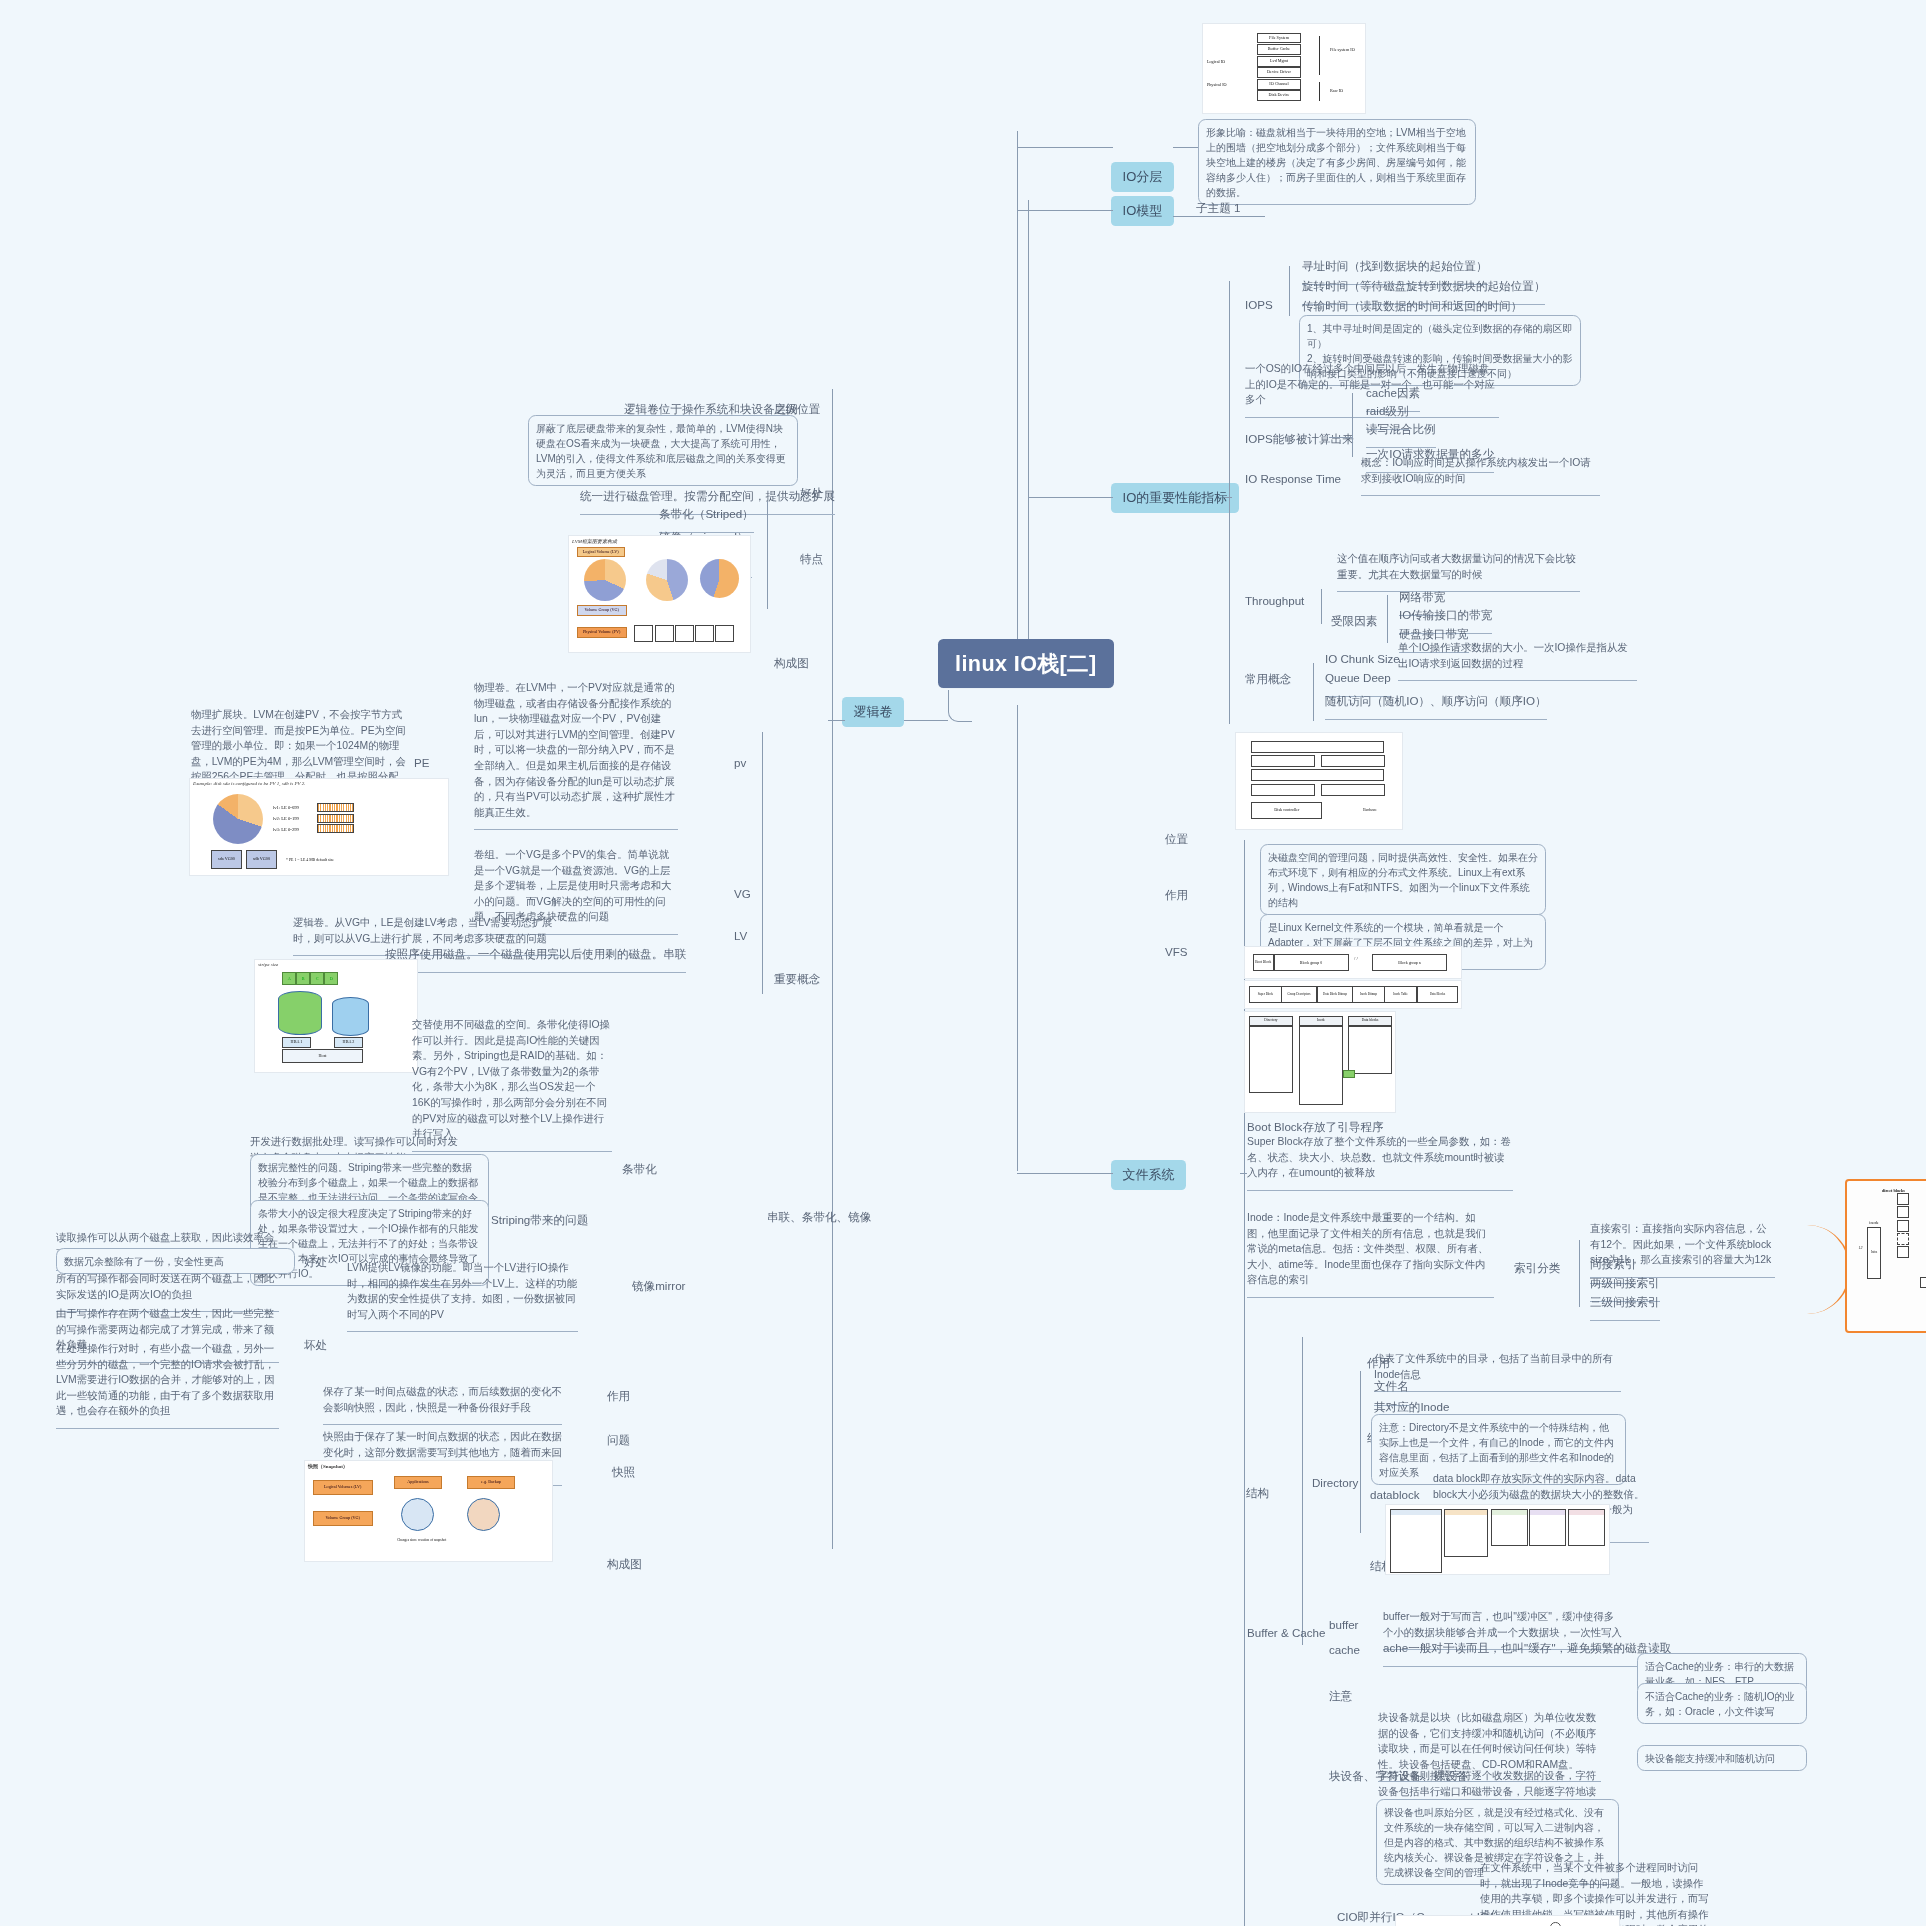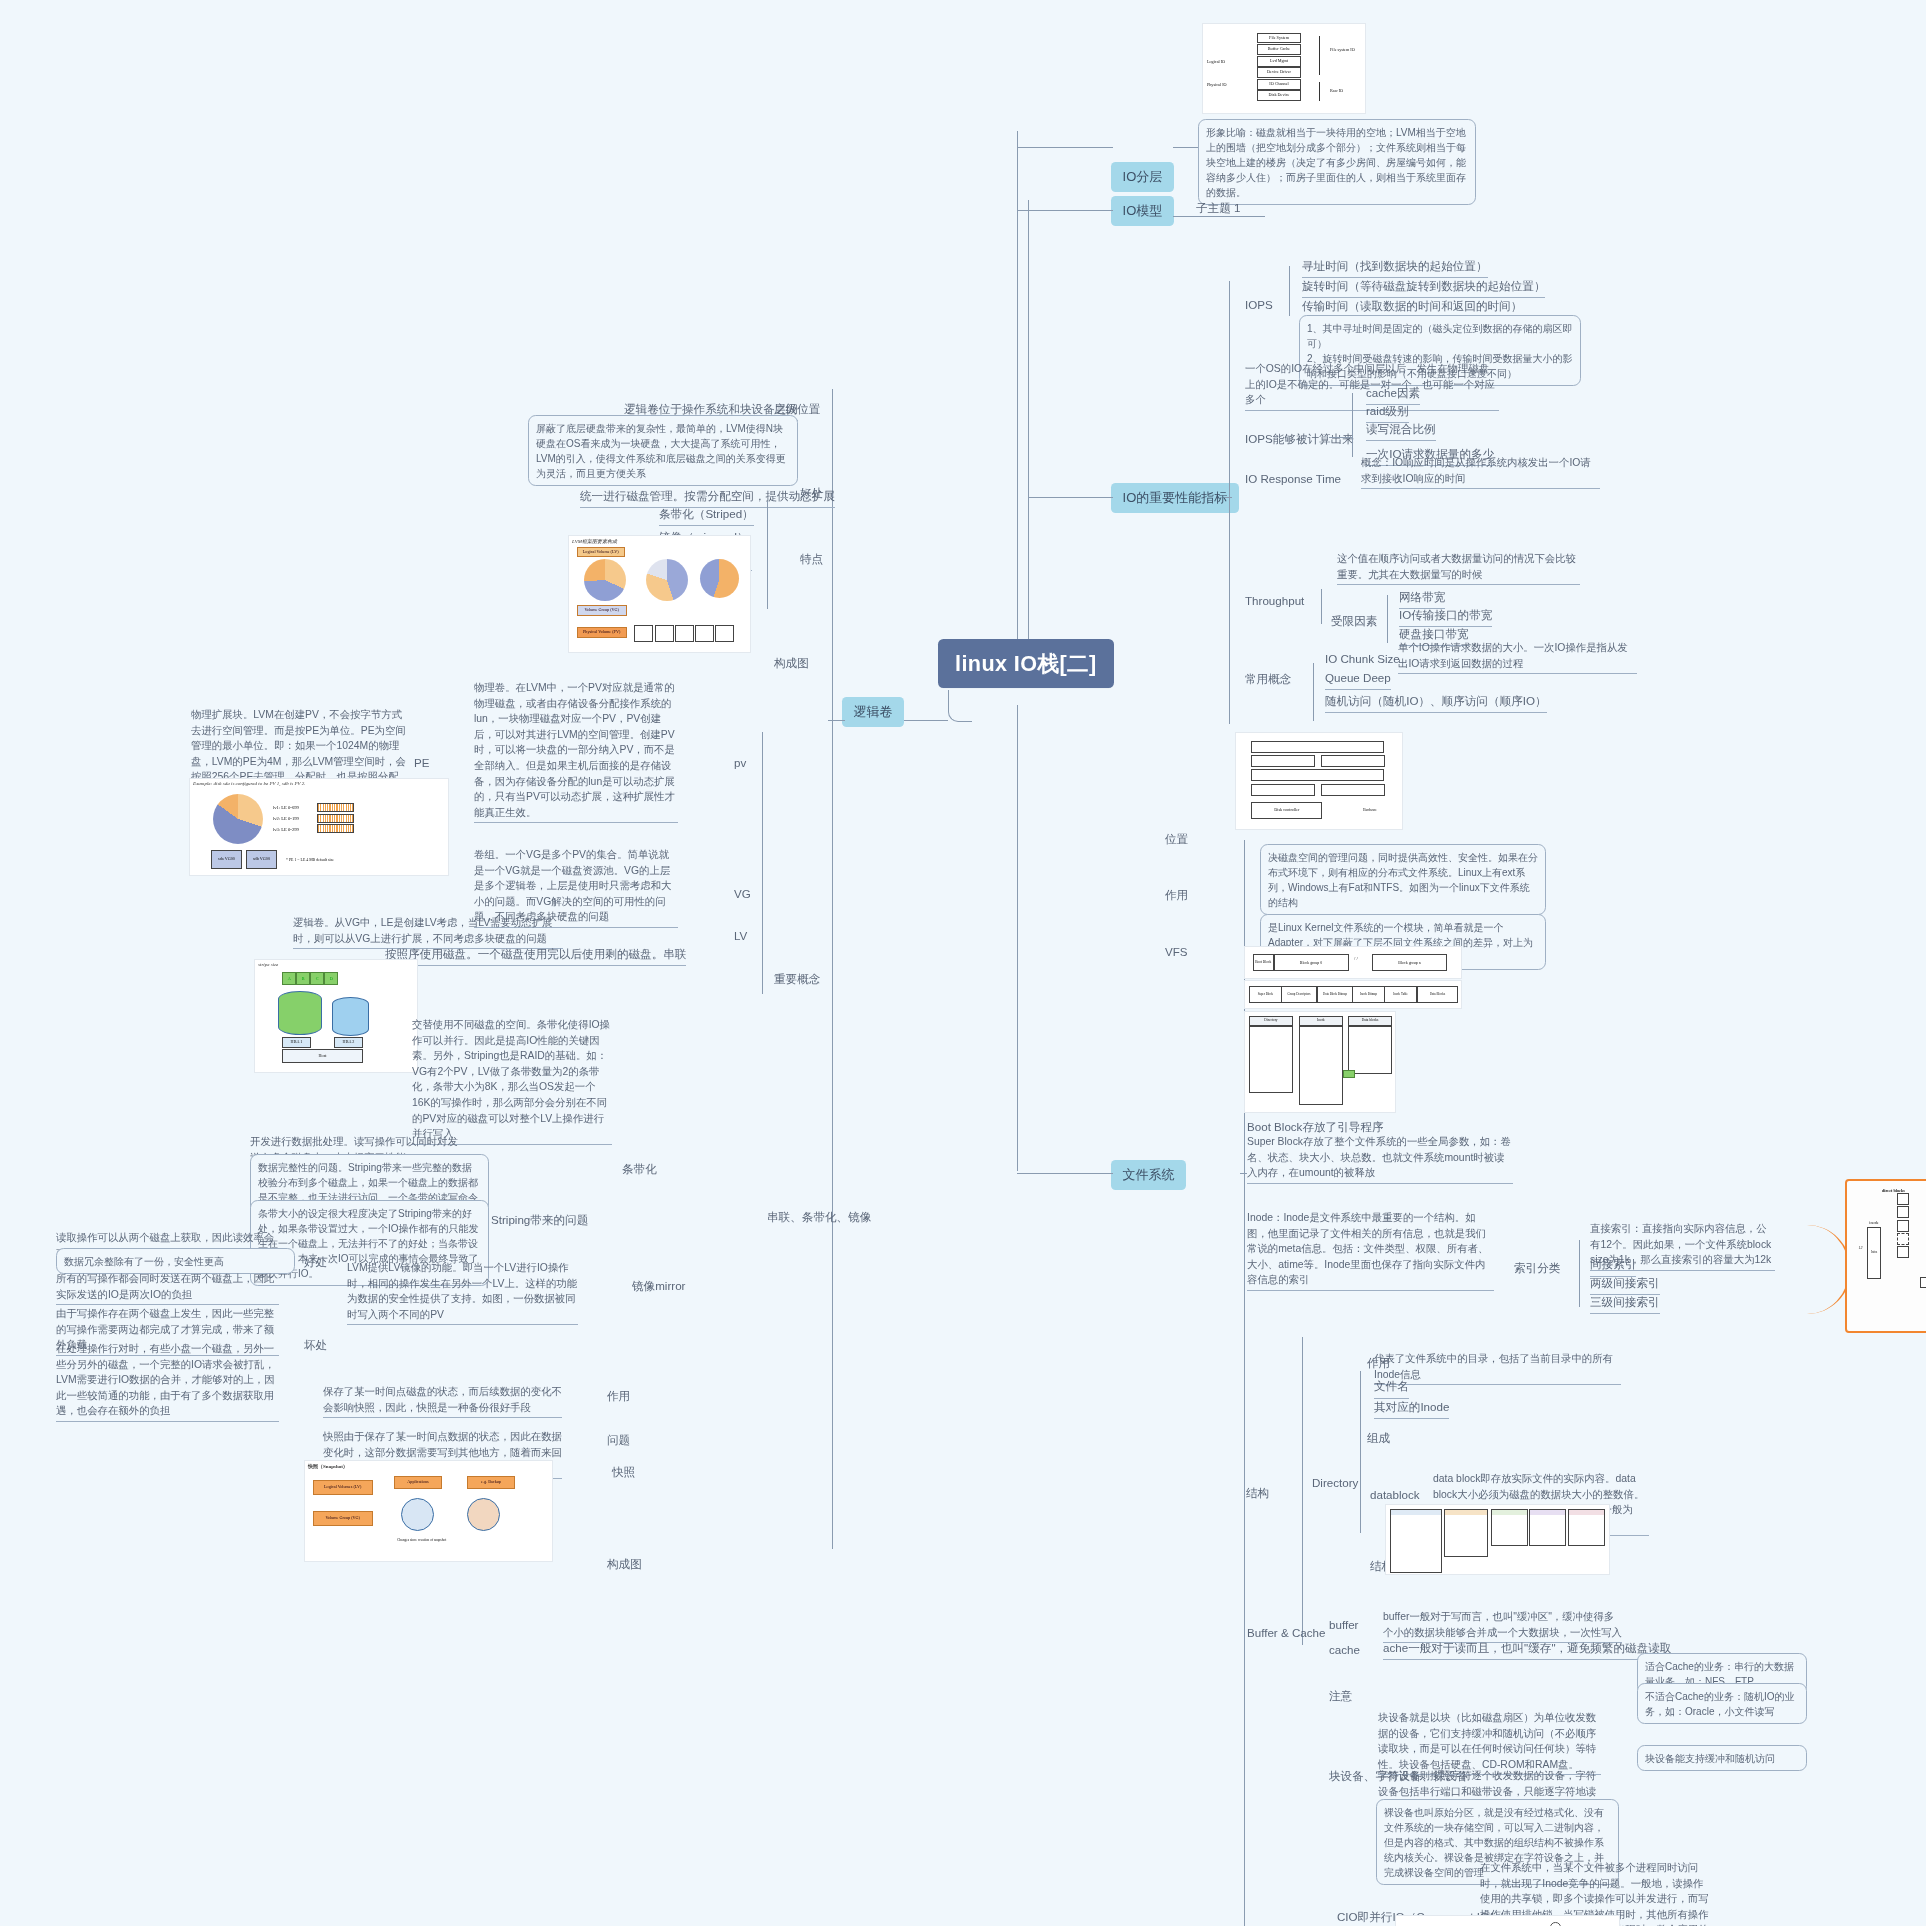--- a/index.html
+++ b/index.html
@@ -64,21 +64,21 @@
   .boxed{
     position:absolute;
     font-size:10px;
     color:#5a6678;
     line-height:1.5;
     border:1.2px solid #9fb0c4;
     border-radius:7.7px;
     padding:4.6px 7px;
     background:#f0f7fc;
   }
-  .under{border-bottom:1.2px solid #9fb0c4;padding-bottom:2px;}
+  .under{border-bottom:1.2px solid #9fb0c4;padding-bottom:9px;}
 
   
   .fig{
     position:absolute;
     background:#ffffff;
     border:0.4px solid #e3e9ef;
     overflow:hidden;
   }
   .fig .cap{
     position:absolute;left:3.1px;top:2.3px;
@@ -392,20 +392,21 @@
   <div class="lbl" style="left:1246px;top:1485px;">结构</div>
   <div class="ln v" style="left:1302px;top:1337px;height:308px;"></div>
 
   <div class="lbl" style="left:1312px;top:1475px;">Directory</div>
   <div class="lbl" style="left:1367px;top:1355px;">作用</div>
   <div class="txt under" style="left:1374px;top:1351px;width:247px;">代表了文件系统中的目录，包括了当前目录中的所有Inode信息</div>
   <div class="lbl" style="left:1367px;top:1430px;">组成</div>
   <div class="ln v" style="left:1360px;top:1371px;height:162px;"></div>
   <div class="lbl under" style="left:1374px;top:1379px;font-family:Liberation Mono, monospace;">文件名</div>
   <div class="lbl under" style="left:1374px;top:1399px;">其对应的Inode</div>
+  <div class="boxed" style="left:1371px;top:1414px;width:239px;">注意：Directory不是文件系统中的一个特殊结构，他实际上也是一个文件，有自己的Inode，而它的文件内容信息里面，包括了上面看到的那些文件名和Inode的对应关系</div>
   <div class="lbl" style="left:1370px;top:1487px;">datablock</div>
   <div class="txt under" style="left:1433px;top:1471px;width:216px;">data block即存放实际文件的实际内容。data block大小必须为磁盘的数据块大小的整数倍。磁盘一般为512字节，因此data block一般为1K、2K、4K</div>
   <div class="lbl" style="left:1370px;top:1558px;">结构图</div>
 
   <div class="fig" style="left:1385px;top:1504px;width:223px;height:69px;">
     <div class="mb" style="left:3.9px;top:3.9px;width:50px;height:62px;background:linear-gradient(#dfeaf5 0 4.6px,#fff 4.6px);font-size:2.7px;"></div>
     <div class="mb" style="left:58px;top:3.9px;width:42px;height:46px;background:linear-gradient(#f6e3c6 0 4.6px,#fff 4.6px);font-size:2.7px;"></div>
     <div class="mb" style="left:105px;top:3.9px;width:35px;height:35px;background:linear-gradient(#e3f0dd 0 4.6px,#fff 4.6px);font-size:2.7px;"></div>
     <div class="mb" style="left:143px;top:3.9px;width:35px;height:35px;background:linear-gradient(#e7dff2 0 4.6px,#fff 4.6px);font-size:2.7px;"></div>
     <div class="mb" style="left:182px;top:3.9px;width:35px;height:35px;background:linear-gradient(#f2dfe4 0 4.6px,#fff 4.6px);font-size:2.7px;"></div>

